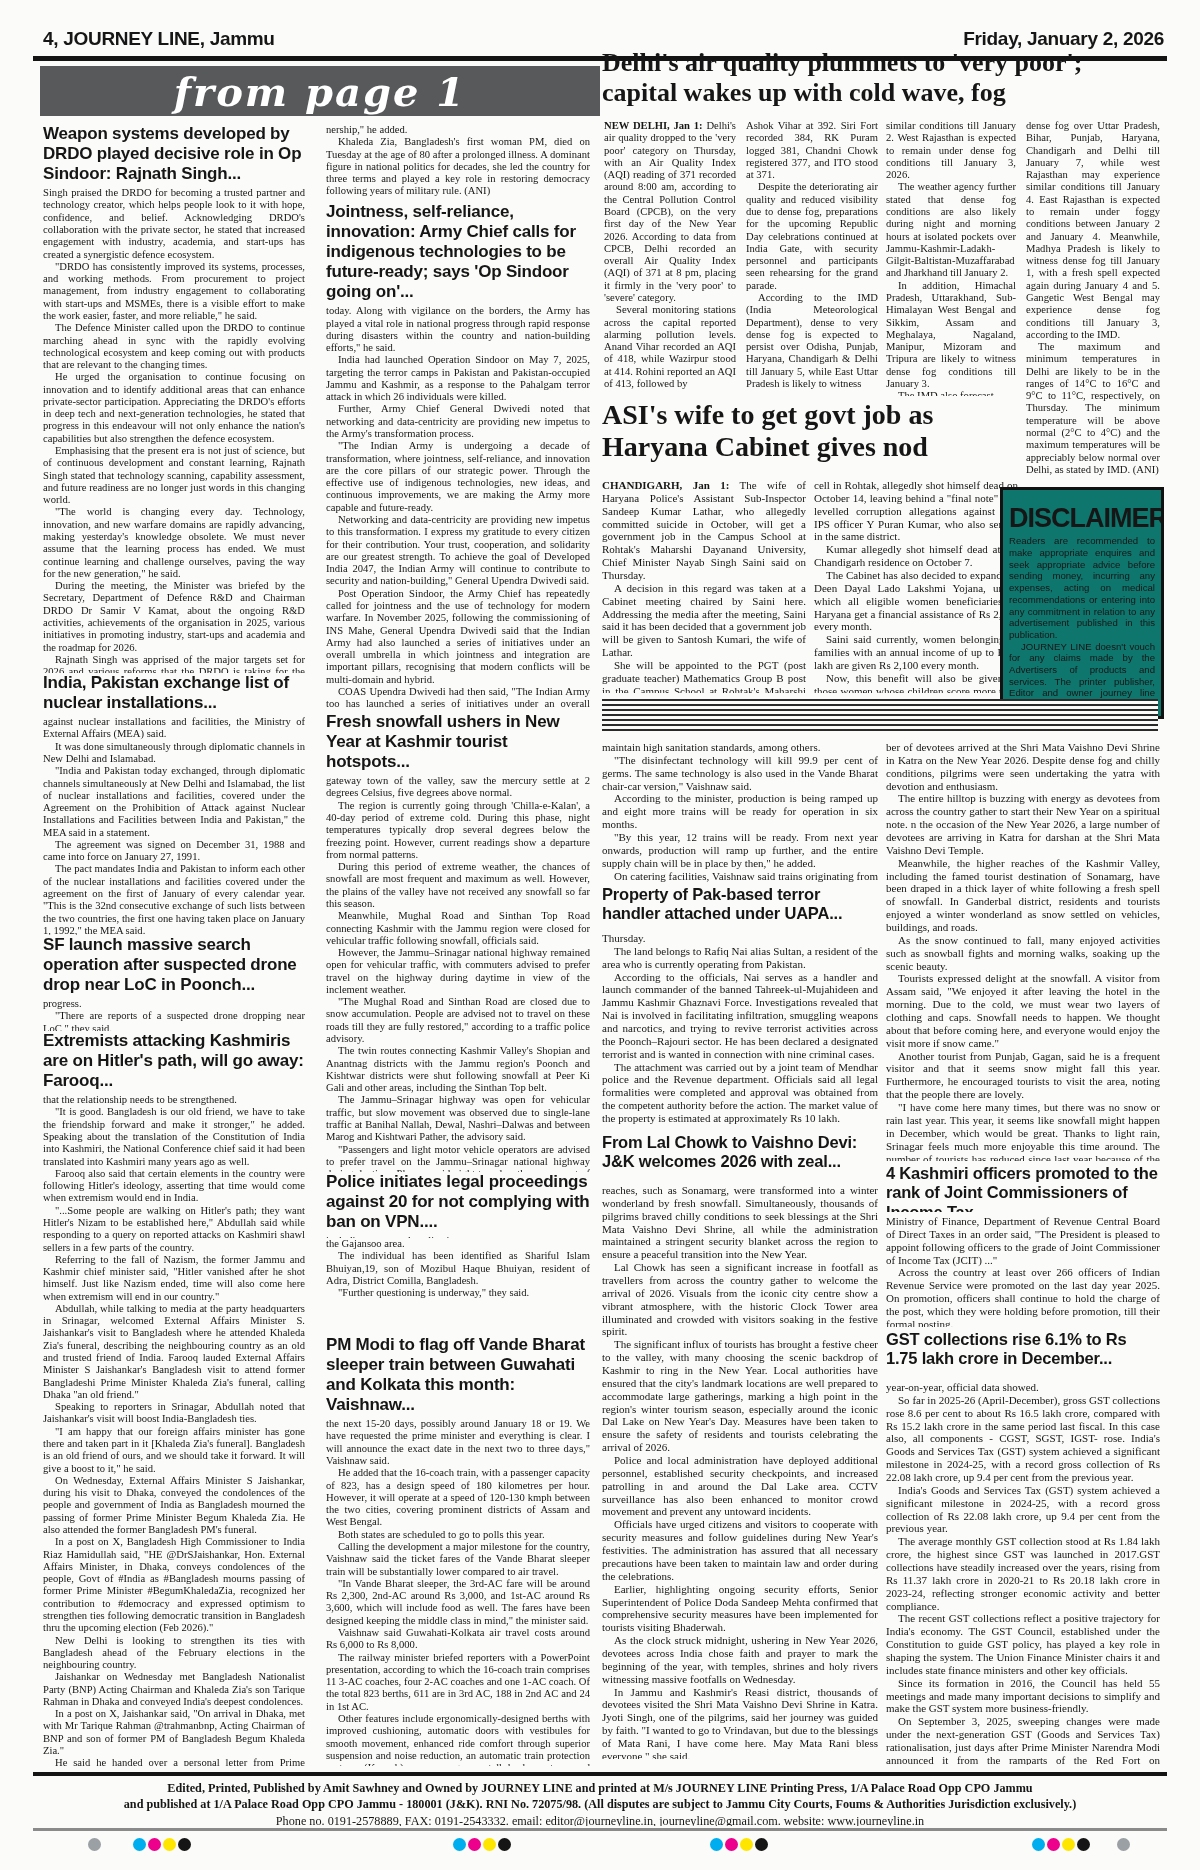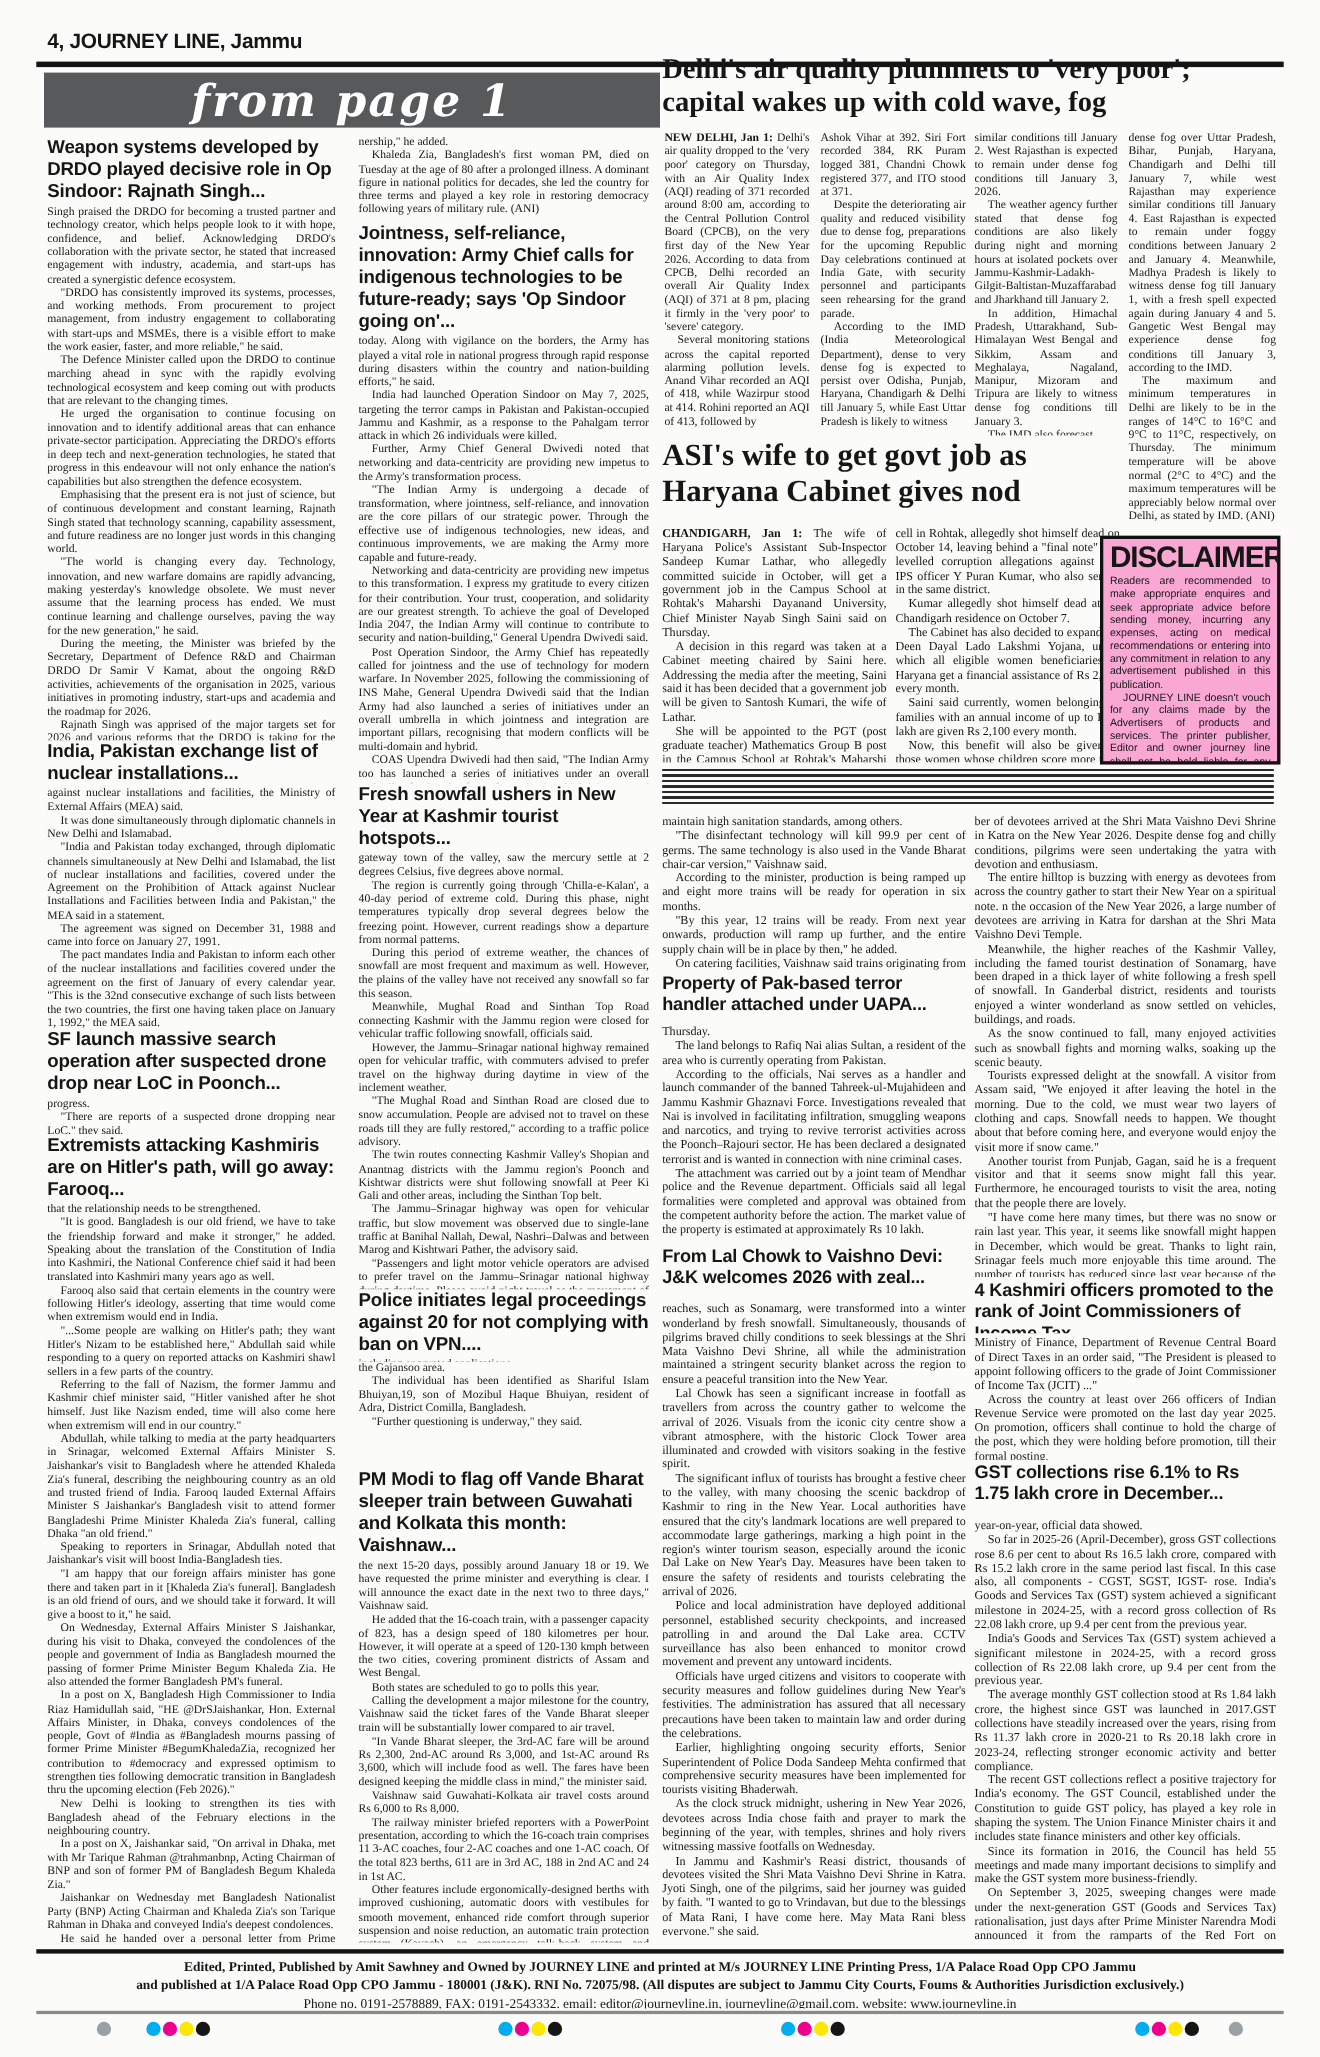--- a/index.html
+++ b/index.html
@@ -19,40 +19,41 @@
   .body p{margin:0;text-align:justify;text-indent:12px;}
   .body p:first-child{text-indent:0;}
   .bodyw{font-size:11px;line-height:1.17;}
   .col{position:absolute;overflow:hidden;}
   .stack{display:flex;flex-direction:column;}
   .block{overflow:hidden;flex:0 0 auto;}
   .serifhead{font-family:"Liberation Serif", serif;font-weight:bold;text-align:left;line-height:1.15;}
   
   .stripes{background:repeating-linear-gradient(to bottom,#2a2a2a 0 2px,#fbfbf9 2px 5px);}
   
-  .disc{border:3px solid #111;background:#f9a8d4;padding:2px 6px;font-family:"Liberation Sans", sans-serif;}
+  .disc{border:3px solid #111;background:#0f766e;padding:14px 6px;font-family:"Liberation Sans", sans-serif;}
   .disc-title{font-weight:bold;font-size:27px;letter-spacing:-1px;text-align:center;line-height:1.05;margin:0 0 3px 0;
               font-stretch:condensed;}
   .disc-body{font-size:9.6px;line-height:1.22;text-align:justify;}
   .disc-body p{margin:0;}
   .disc-body p + p{text-indent:12px;}
   
   .foot{font-family:Liberation Serif, serif;text-align:center;}
   .f1{font-weight:bold;font-size:12.2px;line-height:1.35;}
   .f3{font-size:12.2px;line-height:1.35;}
   .dot{position:absolute;width:13px;height:13px;border-radius:50%;}
   .c-cyan{background:#00aeef;} .c-mag{background:#ec008c;} .c-yel{background:#ffe600;}
   .c-blk{background:#151515;} .c-gray{background:#9aa0a3;}
 </style>
 </head>
 <body>
 
 <div class="page">
 
   <div class="abs hdr" style="left:43px;top:28px;width:500px;height:24px;">4, JOURNEY LINE, Jammu</div>
+  <div class="abs hdr" style="left:700px;top:28px;width:464px;height:24px;text-align:right;">Friday, January 2, 2026</div>
   <div class="abs rule" style="left:33px;top:56px;width:1134px;height:5px;"></div>
 
   <div class="abs banner" style="left:40px;top:66px;width:560px;height:50px;">
     <span>from page 1</span>
   </div>
 
   <div class="col stack" style="left:43px;top:124px;width:262px;height:1642px;">
     <div class="block" style="height:549px;">
       <h2 class="ahead">Weapon systems developed by DRDO played decisive role in Op Sindoor: Rajnath Singh...</h2>
       <div class="body">
@@ -90,22 +91,22 @@
           <p>"It is good. Bangladesh is our old friend, we have to take the friendship forward and make it stronger," he added. Speaking about the translation of the Constitution of India into Kashmiri, the National Conference chief said it had been translated into Kashmiri many years ago as well.</p>
           <p>Farooq also said that certain elements in the country were following Hitler's ideology, asserting that time would come when extremism would end in India.</p>
           <p>"...Some people are walking on Hitler's path; they want Hitler's Nizam to be established here," Abdullah said while responding to a query on reported attacks on Kashmiri shawl sellers in a few parts of the country.</p>
           <p>Referring to the fall of Nazism, the former Jammu and Kashmir chief minister said, "Hitler vanished after he shot himself. Just like Nazism ended, time will also come here when extremism will end in our country."</p>
           <p>Abdullah, while talking to media at the party headquarters in Srinagar, welcomed External Affairs Minister S. Jaishankar's visit to Bangladesh where he attended Khaleda Zia's funeral, describing the neighbouring country as an old and trusted friend of India. Farooq lauded External Affairs Minister S Jaishankar's Bangladesh visit to attend former Bangladeshi Prime Minister Khaleda Zia's funeral, calling Dhaka "an old friend."</p>
           <p>Speaking to reporters in Srinagar, Abdullah noted that Jaishankar's visit will boost India-Bangladesh ties.</p>
           <p>"I am happy that our foreign affairs minister has gone there and taken part in it [Khaleda Zia's funeral]. Bangladesh is an old friend of ours, and we should take it forward. It will give a boost to it," he said.</p>
           <p>On Wednesday, External Affairs Minister S Jaishankar, during his visit to Dhaka, conveyed the condolences of the people and government of India as Bangladesh mourned the passing of former Prime Minister Begum Khaleda Zia. He also attended the former Bangladesh PM's funeral.</p>
           <p>In a post on X, Bangladesh High Commissioner to India Riaz Hamidullah said, "HE @DrSJaishankar, Hon. External Affairs Minister, in Dhaka, conveys condolences of the people, Govt of #India as #Bangladesh mourns passing of former Prime Minister #BegumKhaledaZia, recognized her contribution to #democracy and expressed optimism to strengthen ties following democratic transition in Bangladesh thru the upcoming election (Feb 2026)."</p>
           <p>New Delhi is looking to strengthen its ties with Bangladesh ahead of the February elections in the neighbouring country.</p>
+          <p>Jaishankar on Wednesday met Bangladesh Nationalist Party (BNP) Acting Chairman and Khaleda Zia's son Tarique Rahman in Dhaka and conveyed India's deepest condolences.</p>
           <p>In a post on X, Jaishankar said, "On arrival in Dhaka, met with Mr Tarique Rahman @trahmanbnp, Acting Chairman of BNP and son of former PM of Bangladesh Begum Khaleda Zia."</p>
-          <p>Jaishankar on Wednesday met Bangladesh Nationalist Party (BNP) Acting Chairman and Khaleda Zia's son Tarique Rahman in Dhaka and conveyed India's deepest condolences.</p>
           <p>He said he handed over a personal letter from Prime Minister Narendra Modi to Tarique Rahman. "Handed over to him a personal letter from Prime Minister @narendramodi. Conveyed deepest condolences on behalf of the Government and people of India," Jaishankar said.</p>
         </div>
     </div>
   </div>
 
   <div class="col stack" style="left:326px;top:124px;width:264px;height:1642px;">
     <div class="block" style="height:78px;">
       <div class="body">
           <p>nership," he added.</p>
           <p>Khaleda Zia, Bangladesh's first woman PM, died on Tuesday at the age of 80 after a prolonged illness. A dominant figure in national politics for decades, she led the country for three terms and played a key role in restoring democracy following years of military rule. (ANI)</p>

